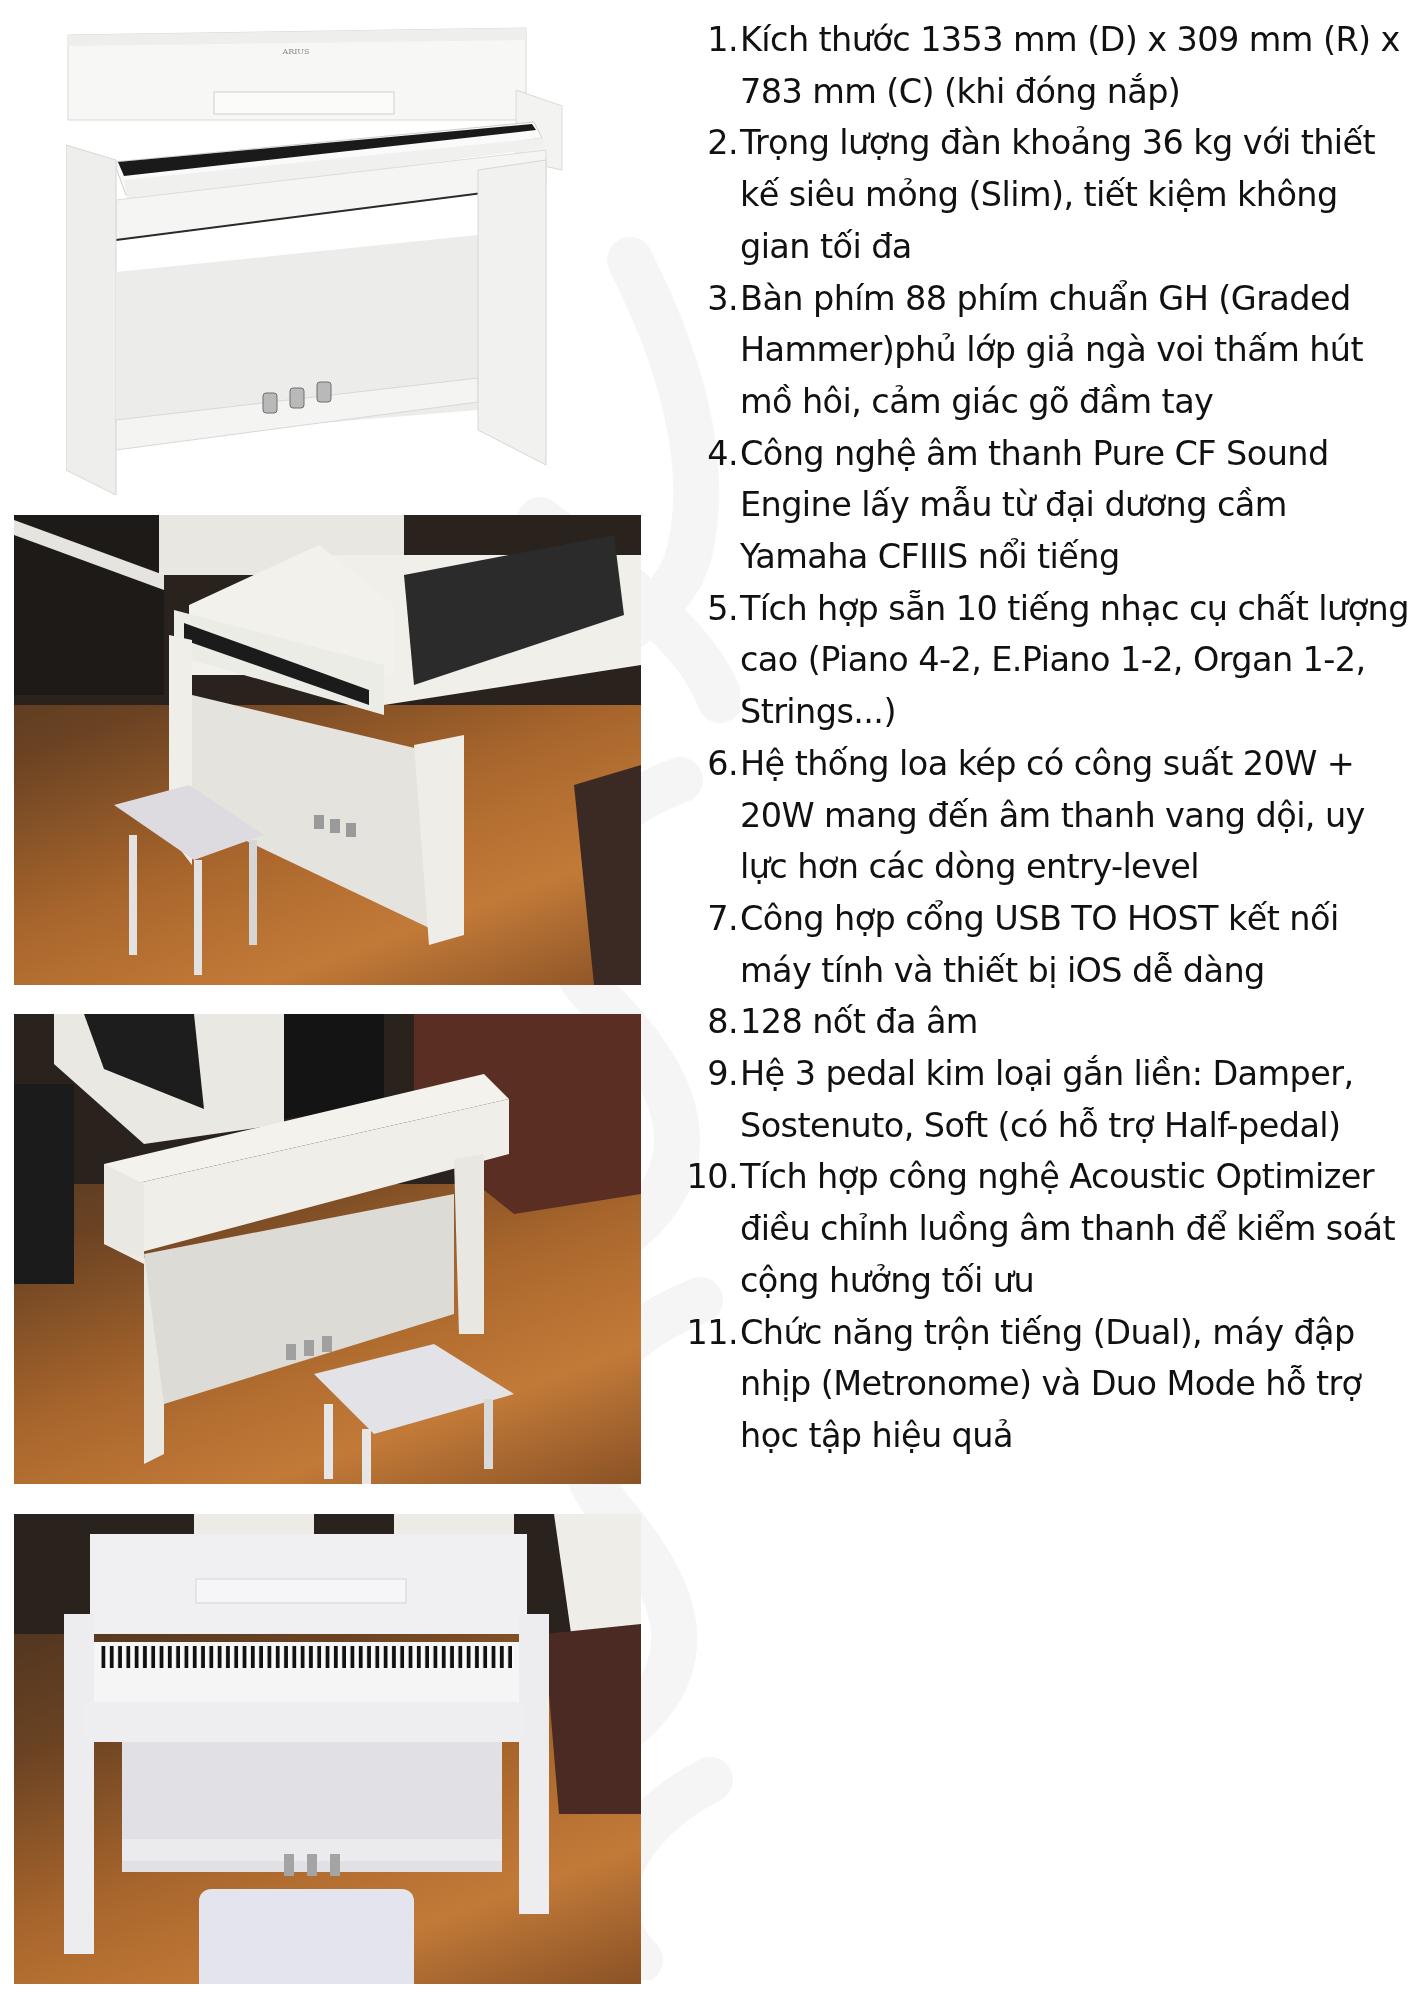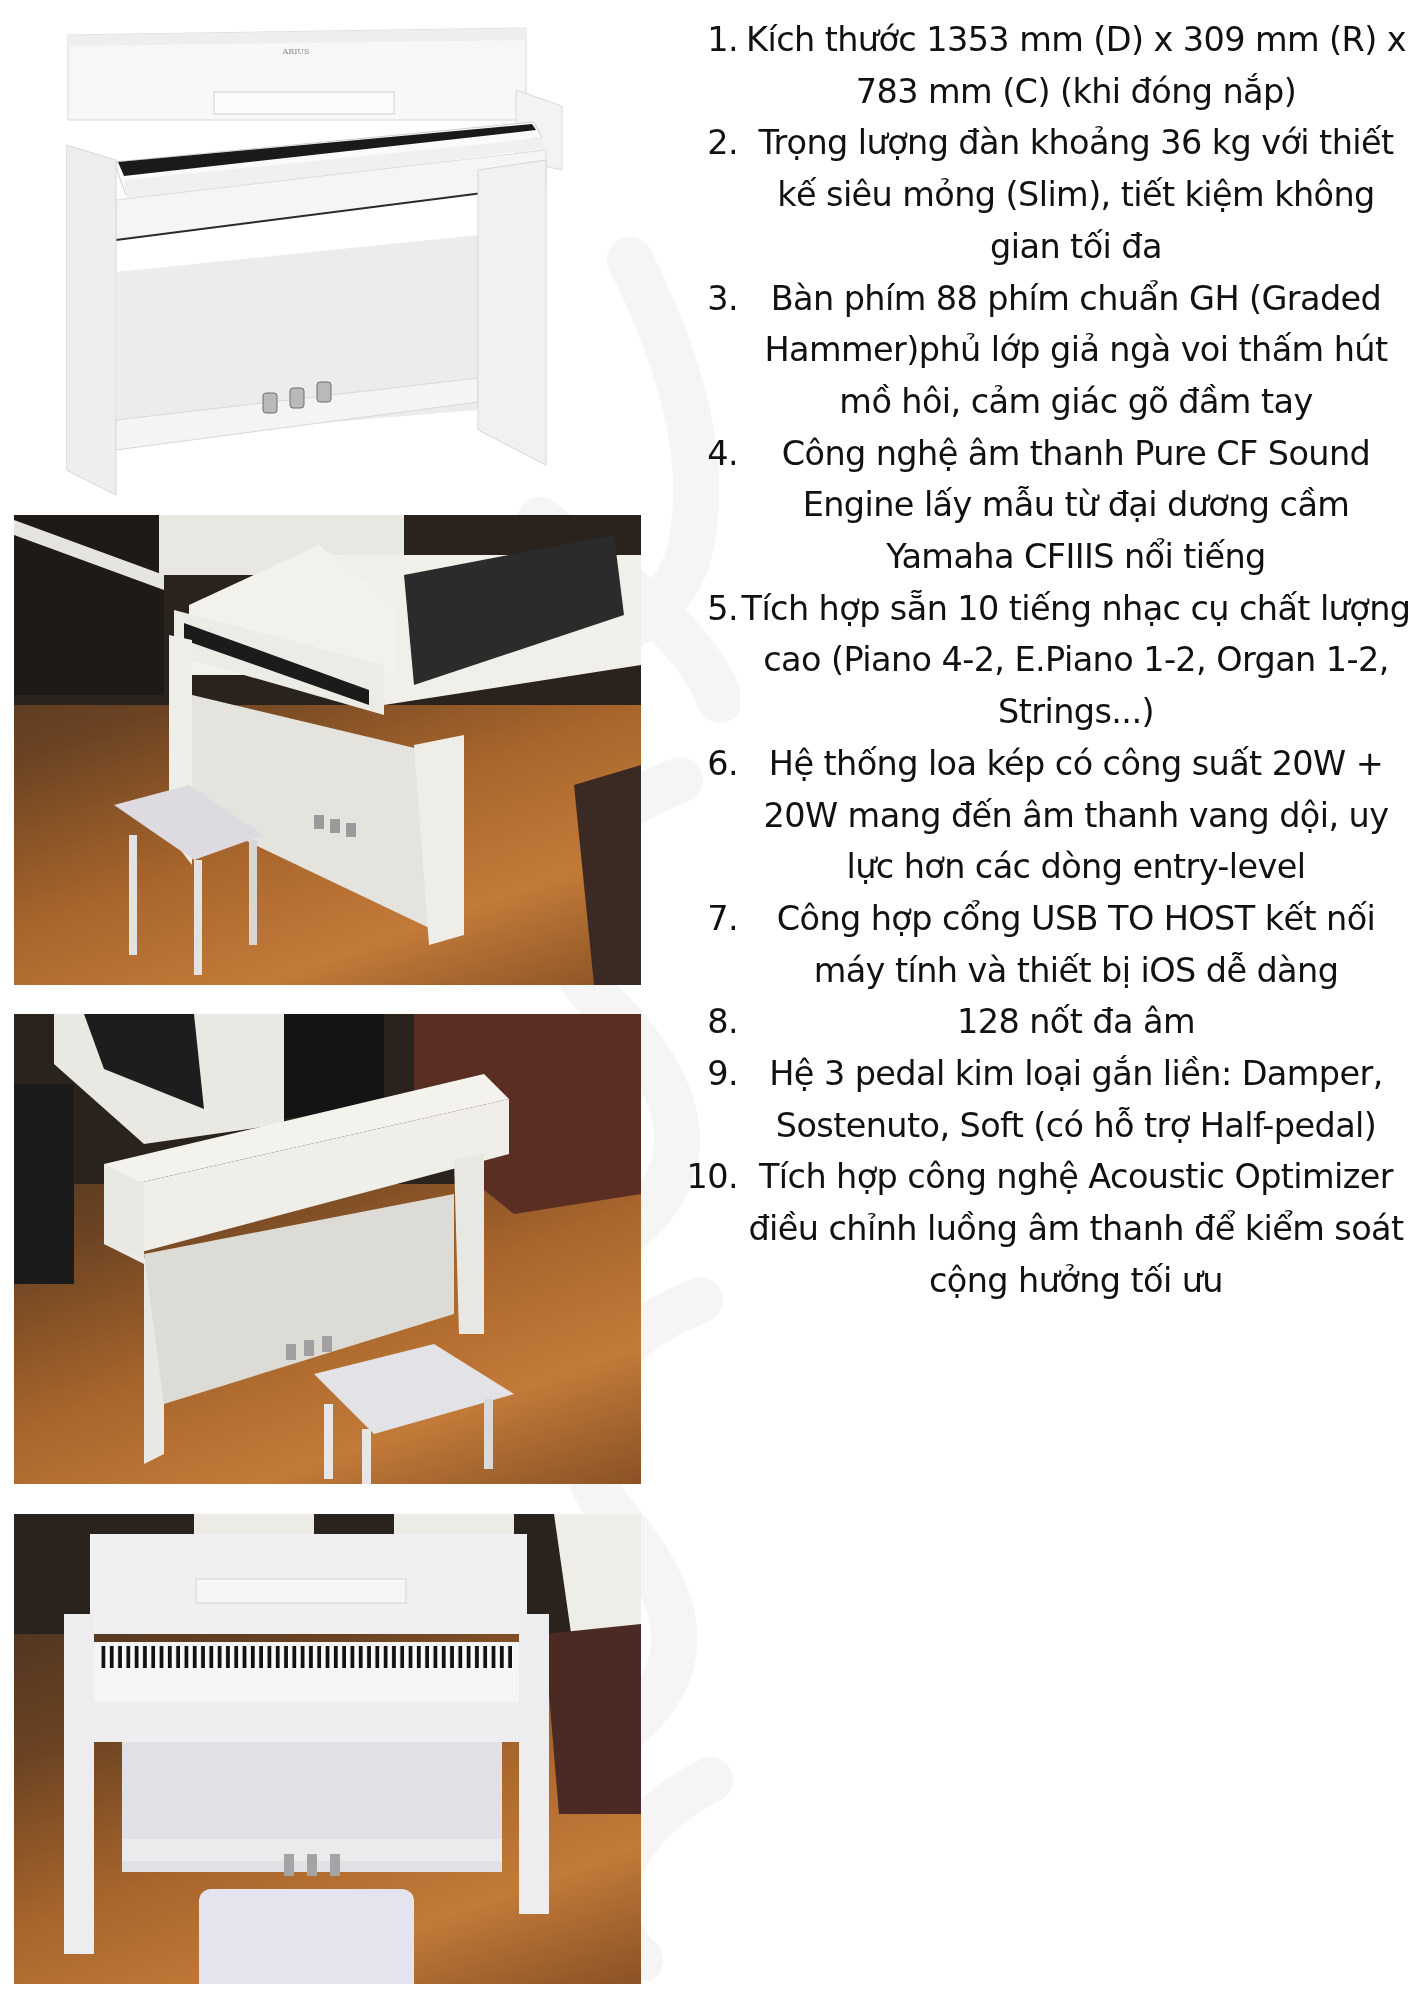--- a/index.html
+++ b/index.html
@@ -32,21 +32,21 @@
       position: absolute; left: 682px; top: 14px; width: 730px;
       margin: 0; padding: 0; list-style: none;
     }
     .spec-item {
       display: flex; align-items: flex-start;
       font-size: 33.5px; line-height: 51.7px; letter-spacing: -0.6px;
     }
     .spec-num {
       width: 56px; flex: 0 0 56px; text-align: right; padding-right: 0;
     }
-    .spec-text { flex: 1; padding-left: 2px; text-align: center; }
+    .spec-text { flex: 1; padding-left: 2px; }
   </style>
 </head>
 <body>
 
 <svg class="watermark" viewBox="0 0 260 1760">
   <g fill="none" stroke="#ededed" stroke-width="46" stroke-linecap="round">
     <path d="M150 40 C 200 140, 230 240, 210 330 C 190 420, 60 430, 40 500"></path>
     <path d="M60 300 C 140 360, 220 420, 240 480"></path>
     <path d="M200 560 C 90 600, 40 700, 120 780 C 200 860, 230 940, 150 1010"></path>
     <path d="M220 1080 C 120 1120, 60 1200, 130 1290 C 200 1370, 230 1450, 130 1520"></path>
@@ -214,13 +214,17 @@
     <span class="spec-text">128 nốt đa âm</span>
   </li>
   <li class="spec-item">
     <span class="spec-num">9.</span>
     <span class="spec-text">Hệ 3 pedal kim loại gắn liền: Damper, Sostenuto, Soft (có hỗ trợ Half-pedal)</span>
   </li>
   <li class="spec-item">
     <span class="spec-num">10.</span>
     <span class="spec-text">Tích hợp công nghệ Acoustic Optimizer điều chỉnh luồng âm thanh để kiểm soát cộng hưởng tối ưu</span>
   </li>
+  <li class="spec-item">
+    <span class="spec-num">11.</span>
+    <span class="spec-text">Chức năng trộn tiếng (Dual), máy đập nhịp (Metronome) và Duo Mode hỗ trợ học tập hiệu quả</span>
+  </li>
 </ol>
 
 </body></html>

